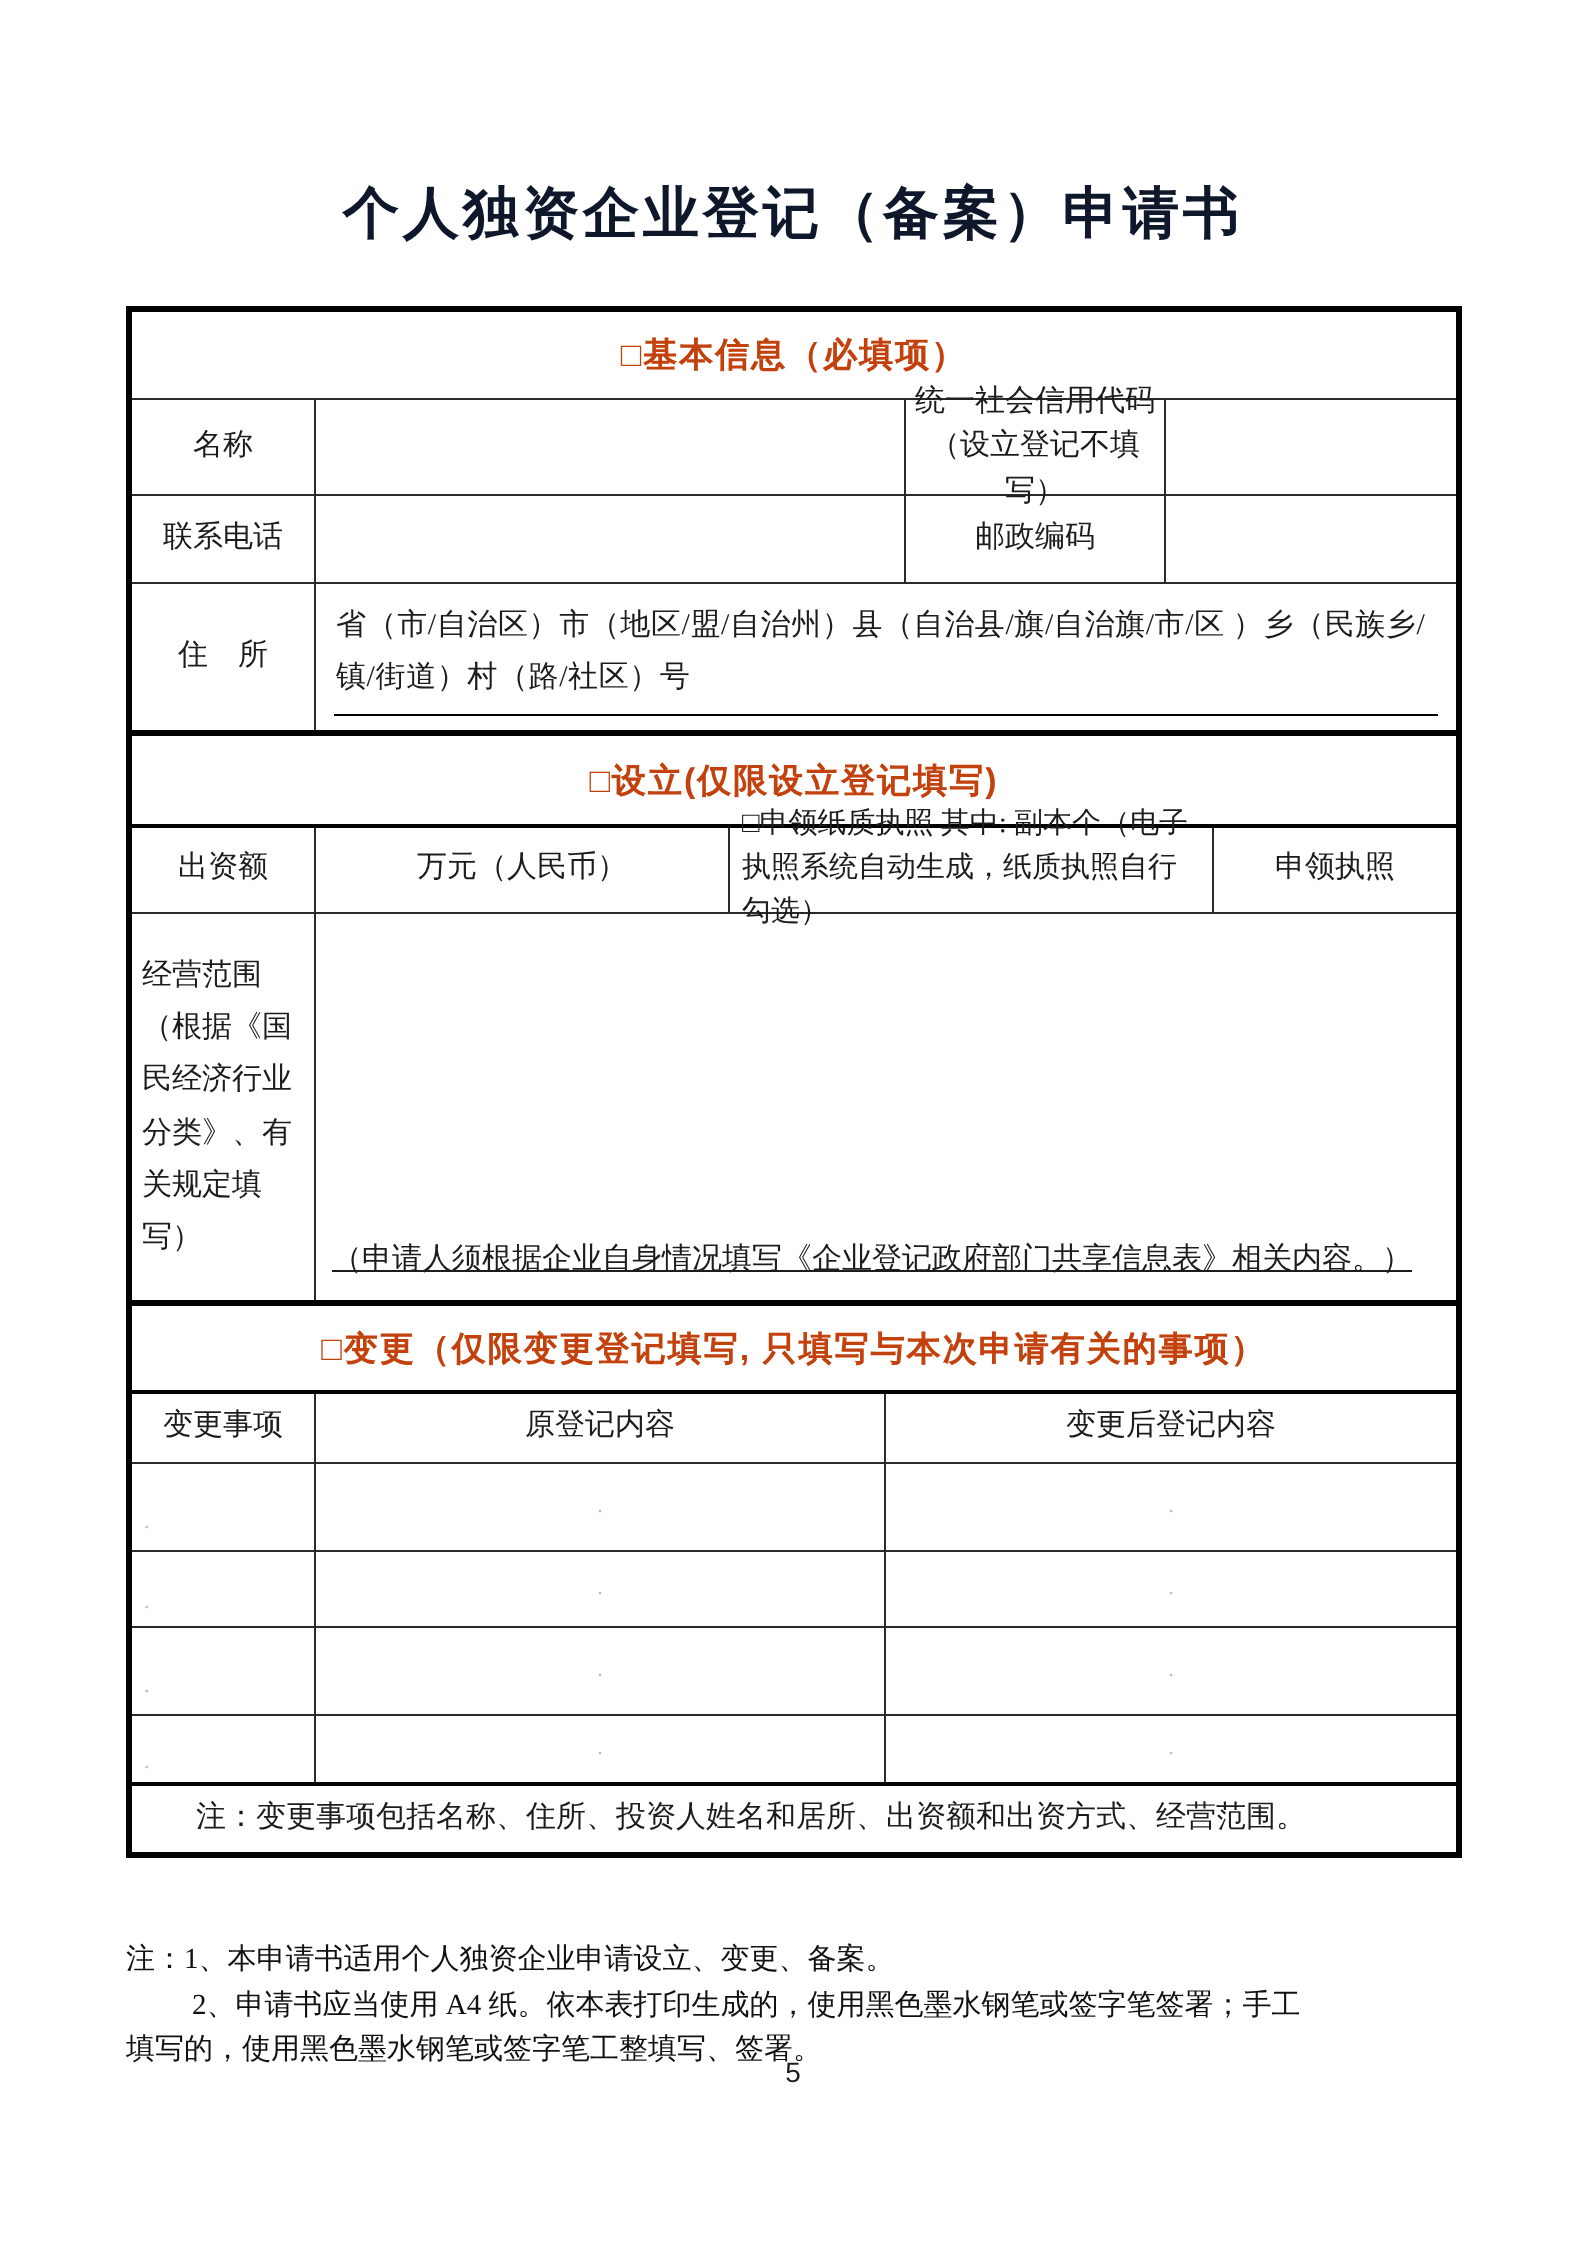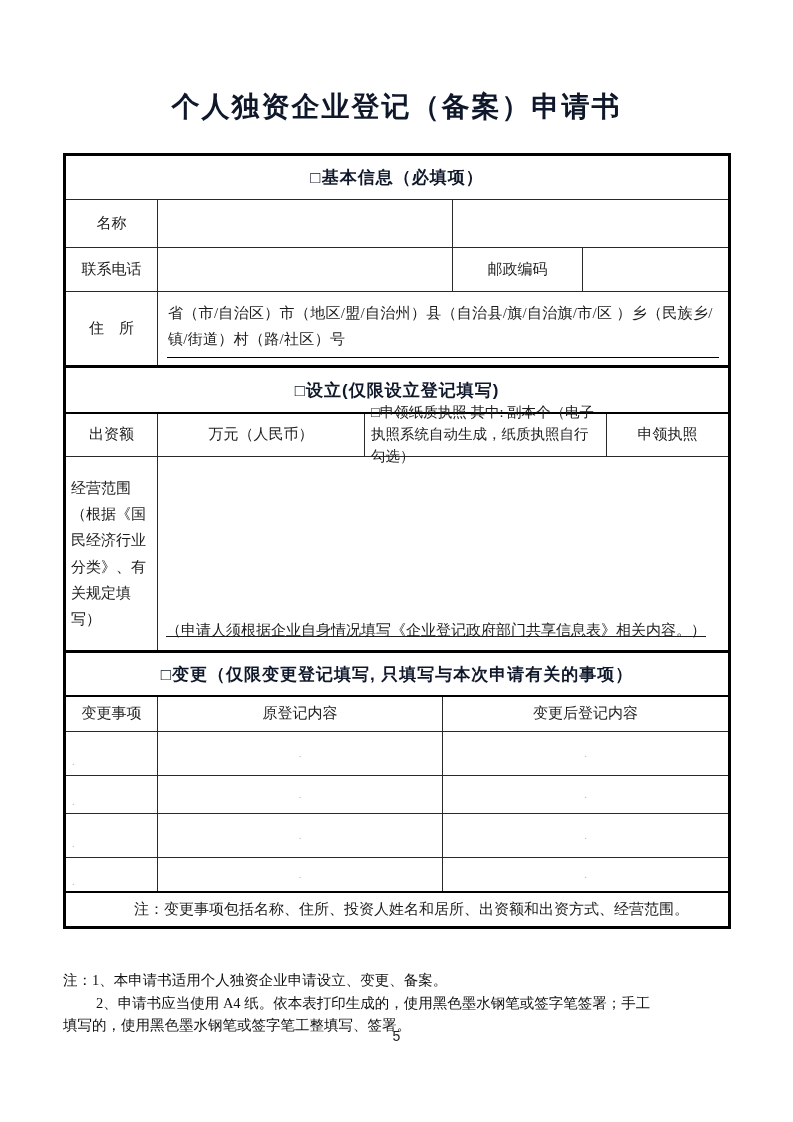--- a/index.html
+++ b/index.html
@@ -17,37 +17,37 @@
     font-weight:bold; font-size:28px; letter-spacing:2px;
     color:#0f172a;
   }
   
   .tbl {
     position:absolute; left:63px; top:153px; width:668px;
     border:3px solid #000;
     background:#fff;
   }
   .row { display:flex; width:100%; border-bottom:1px solid #2a2a2a; }
-  .row:last-child { border-bottom:none;margin-left:36px; }
+  .row:last-child { border-bottom:none; }
   .row.thick { border-bottom:3px solid #000; }
   .row.med   { border-bottom:2px solid #000; }
   .cell {
     border-right:1px solid #2a2a2a;
     display:flex; align-items:center; justify-content:center;
     font-size:15px; line-height:1.45;
     padding:2px 4px;
     position:relative;
     text-align:center;
   }
   .cell:last-child { border-right:none; }
   .sec-head {
     height:44px;
     align-items:center; justify-content:center; display:flex;
     font-family:"Liberation Sans", sans-serif;
-    font-weight:bold; font-size:17px; color:#0f172a;
+    font-weight:bold; font-size:17px; color:#c2410c;
     letter-spacing:1px;
   }
   
   .w-label { width:92px; flex:0 0 92px; }
   .w-a2 { width:295px; flex:0 0 295px; }
   .w-a3 { width:130px; flex:0 0 130px; }
   .w-a4 { flex:1 1 auto; }
   .w-b2 { width:207px; flex:0 0 207px; }
   .w-b3 { width:121px; flex:0 0 121px; }
   .w-b4 { flex:1 1 auto; }
@@ -111,20 +111,24 @@
 
 <div class="page-title">个人独资企业登记（备案）申请书</div>
 
 <div class="tbl">
 
   <div class="row sec-head">□基本信息（必填项）</div>
 
   <div class="row h-name">
     <div class="cell w-label">名称</div>
     <div class="cell w-a2"></div>
+    <div class="cell w-a3 two-line">
+      <span>统一社会信用代码</span>
+      <span>（设立登记不填写）</span>
+    </div>
     <div class="cell w-a4"></div>
   </div>
 
   <div class="row h-phone">
     <div class="cell w-label">联系电话</div>
     <div class="cell w-a2"></div>
     <div class="cell w-a3">邮政编码</div>
     <div class="cell w-a4"></div>
   </div>
 

